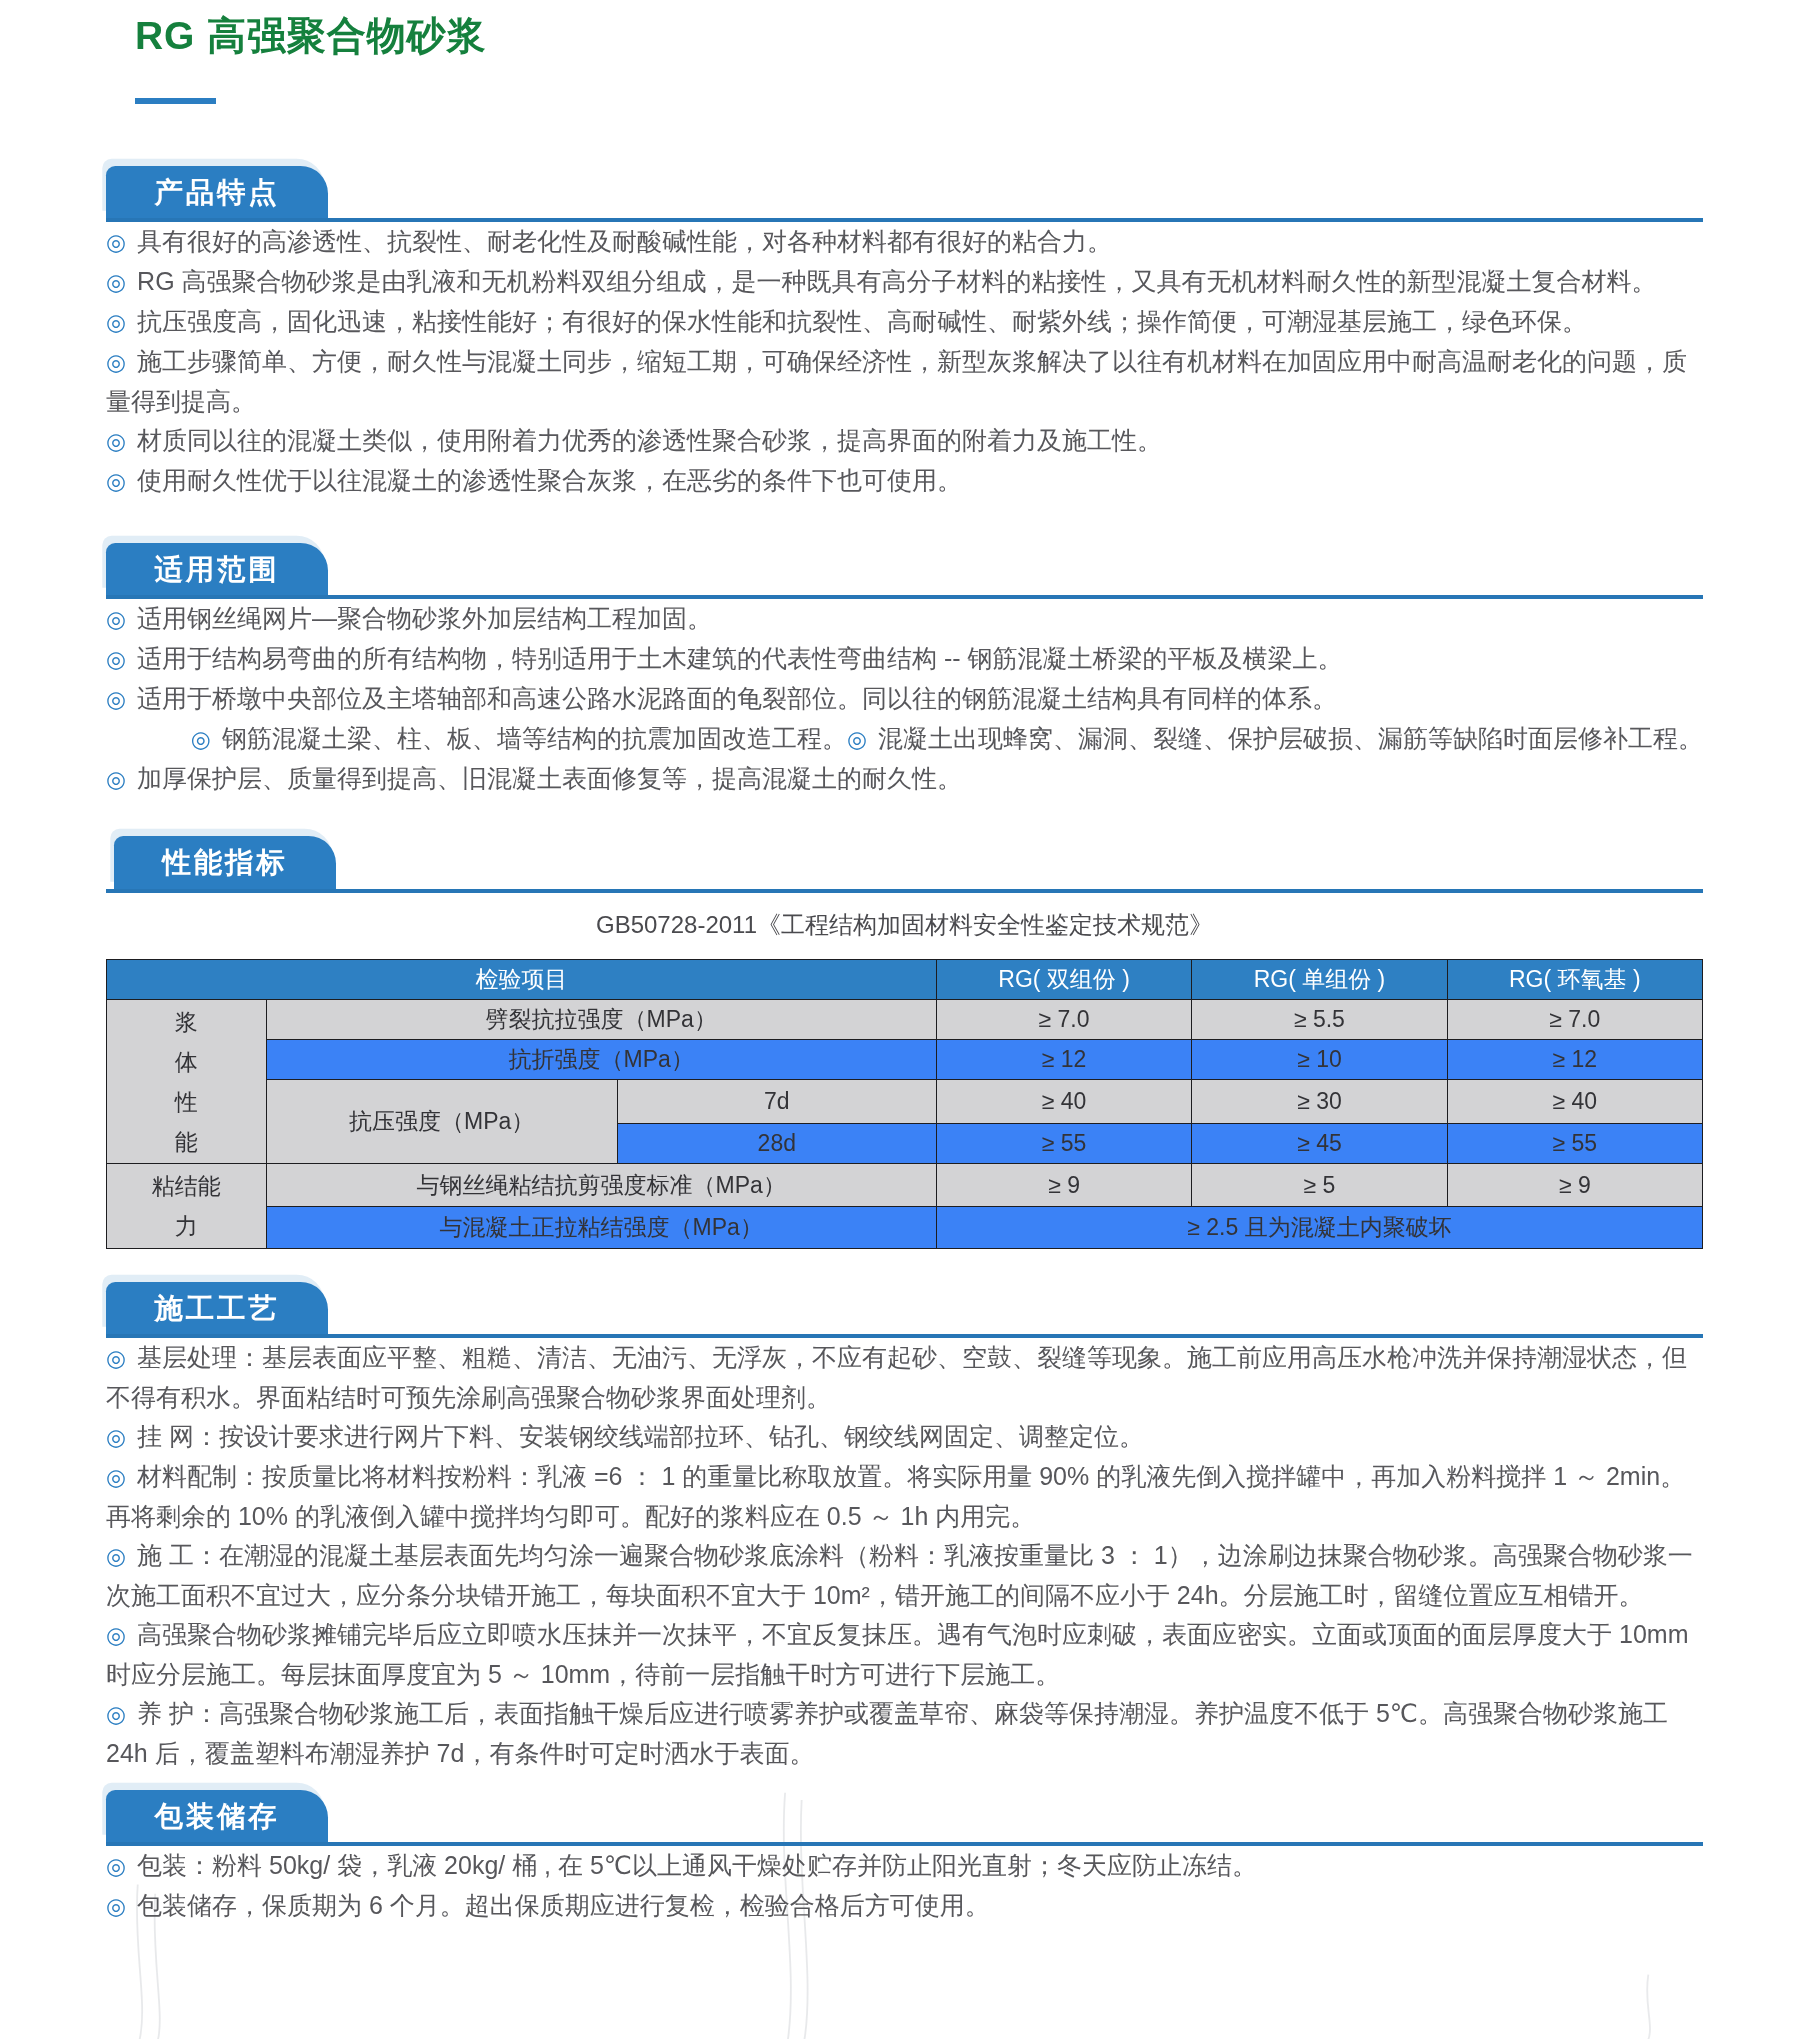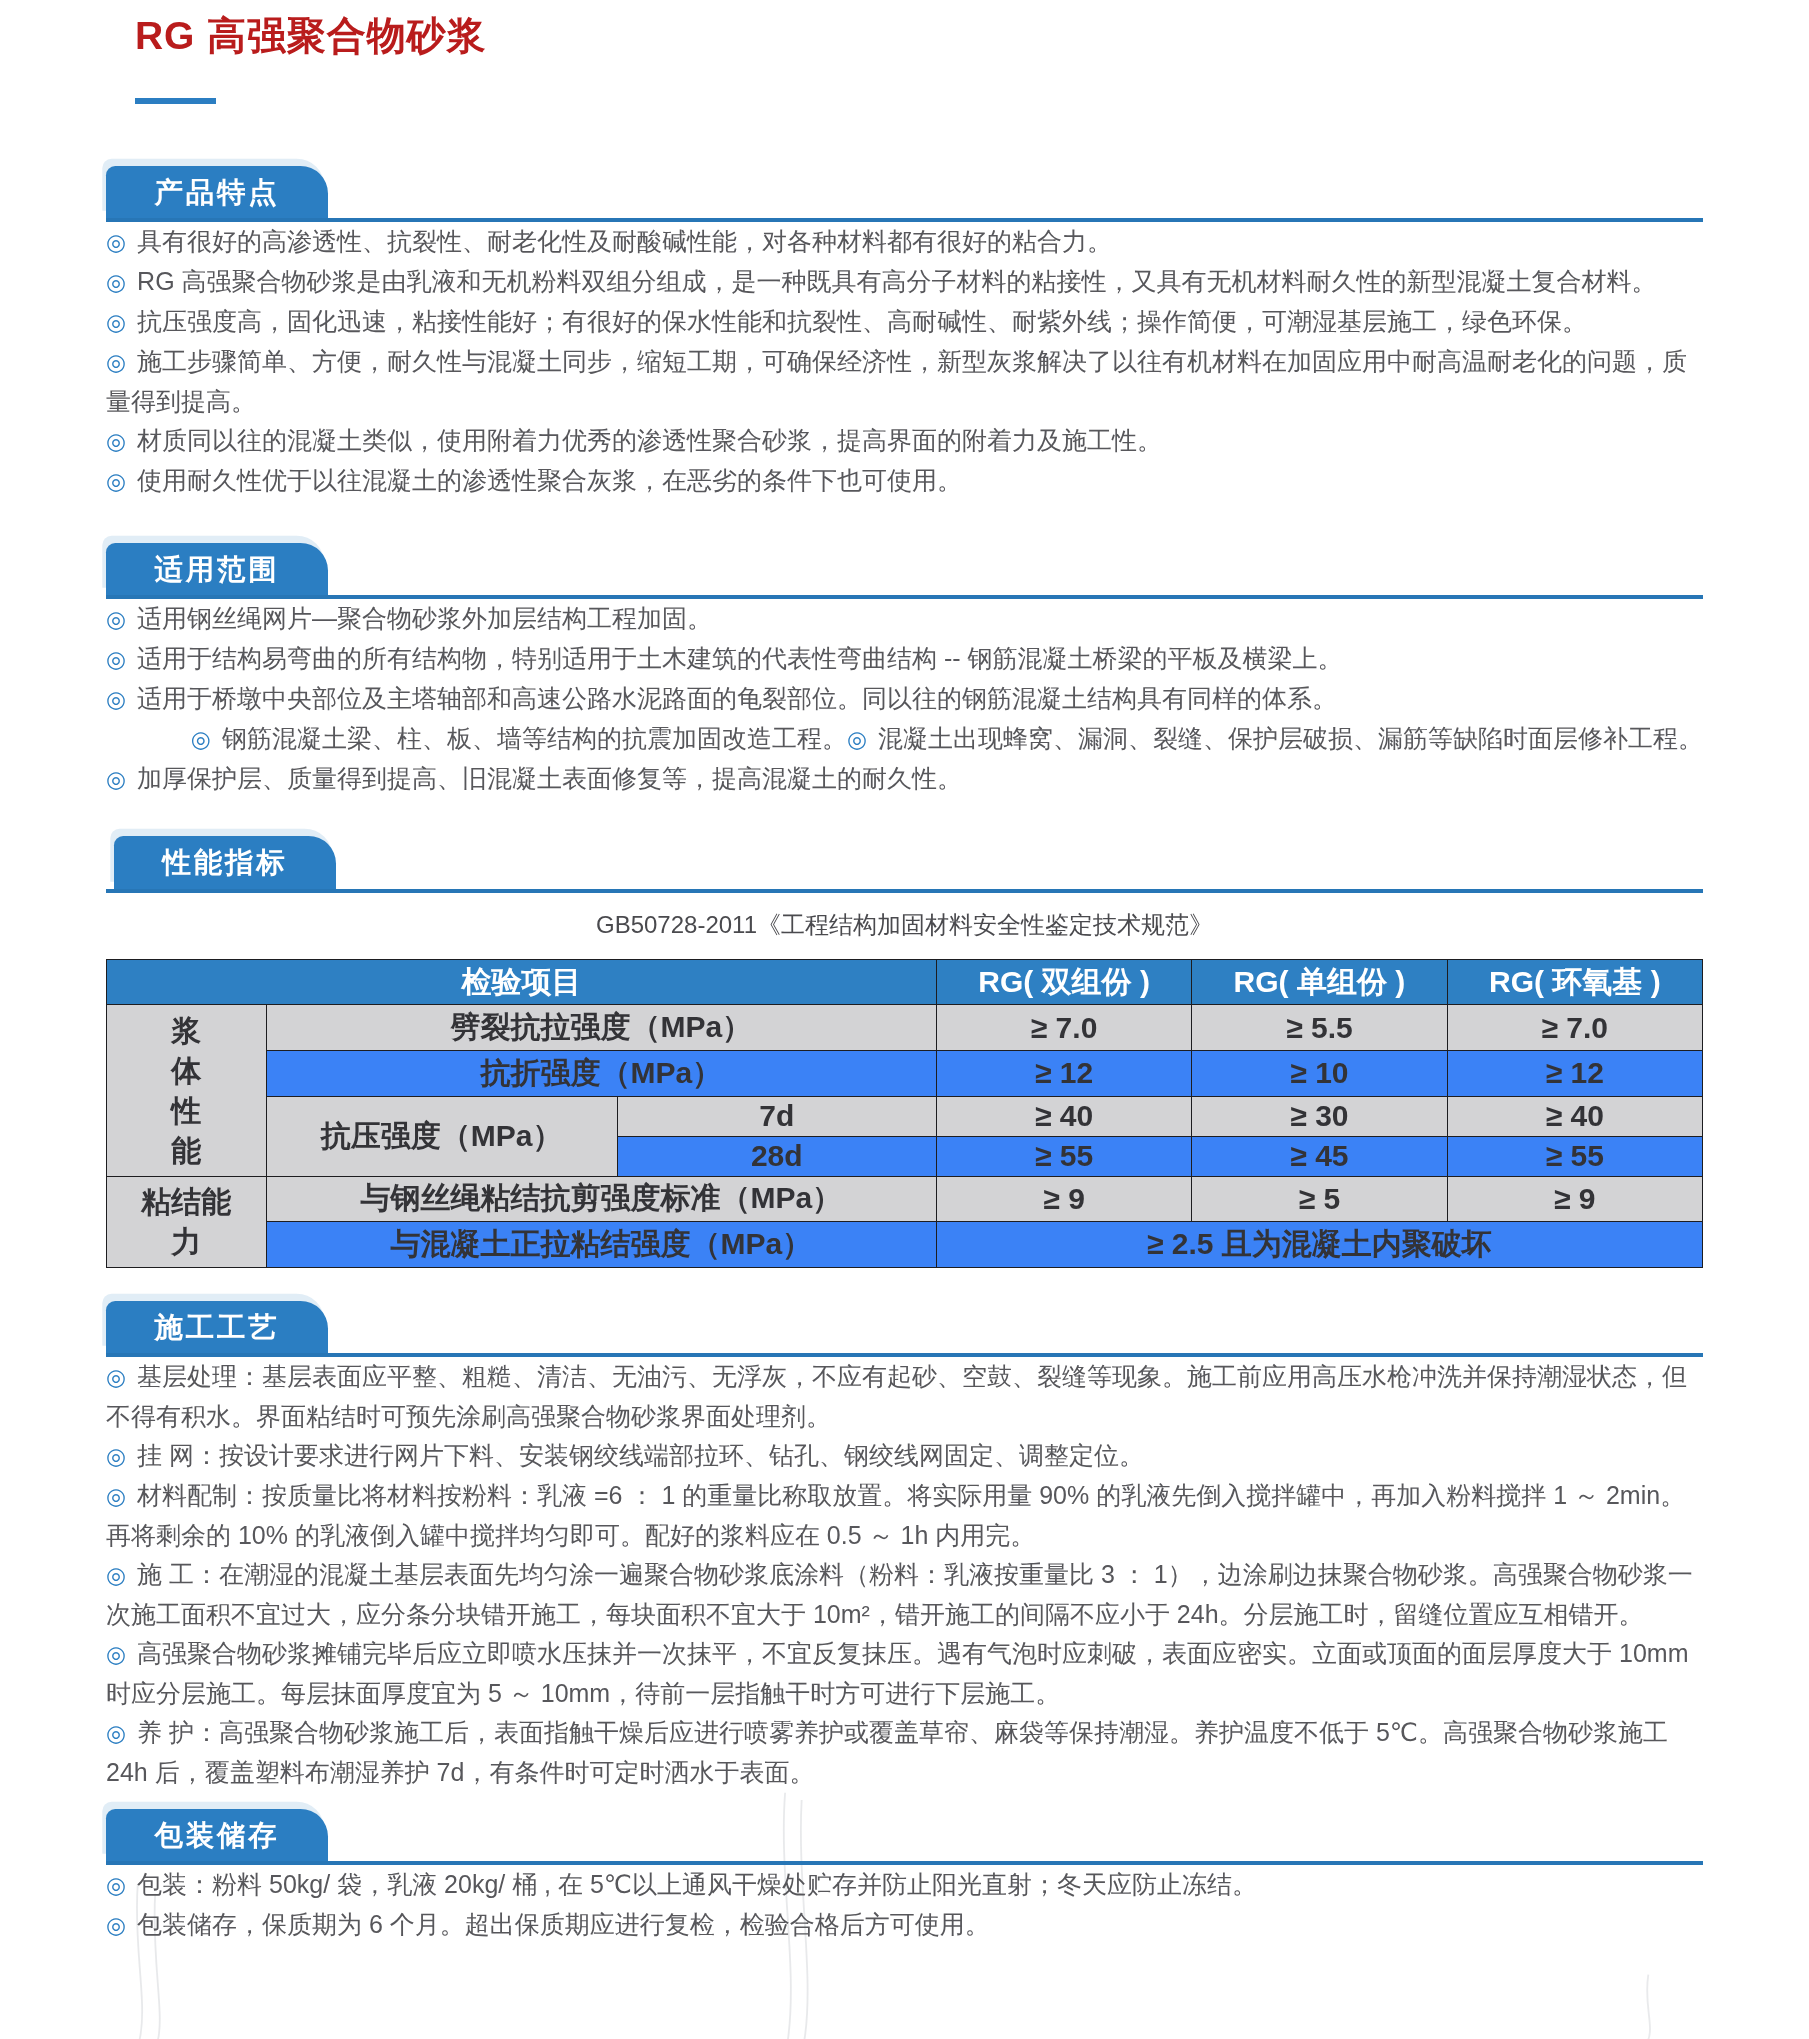--- a/index.html
+++ b/index.html
@@ -8,21 +8,21 @@
     width:1809px; height:2040px;
     background:#ffffff;
     font-family:"Liberation Sans","DejaVu Sans",sans-serif;
     color:#57575b;
     position:relative;
     overflow:hidden;
   }
   .content { width:1809px; padding:13px 106px 0 106px; position:relative; }
 
   
-  .page-title { margin:0 0 0 29px; font-size:39px; line-height:45px; font-weight:700; color:#b91c1c; letter-spacing:0.9px; }
+  .page-title { margin:0 0 0 29px; font-size:39px; line-height:45px; font-weight:700; color:#15803d; letter-spacing:0.9px; }
   .title-bar { width:81px; height:5.5px; background:#2b7ec2; margin:40px 0 0 29px; }
 
   
   .sec-head { border-bottom:4.6px solid #2776b6; line-height:0; }
   .banner {
     display:inline-block; width:222px; text-align:center;
     background:#2b7ec2; color:#ffffff;
     font-size:28.5px; font-weight:700; letter-spacing:2.8px;
     line-height:34px; padding:9.2px 0;
     border-radius:9.2px 27.5px 0 0;
@@ -42,21 +42,21 @@
   .scope-list    { margin-top:22px; }
   .process-list  { margin-top:24px; }
   .pack-list     { margin-top:27.5px; }
   li.dual { display:flex; justify-content:flex-end; }
 
   
   .std-title { text-align:center; font-size:24px; line-height:35px; color:#4a4a4e; margin-top:14.7px; }
   table.perf { width:100%; border-collapse:collapse; table-layout:fixed; margin-top:16.5px; }
   table.perf th, table.perf td {
     border:1.8px solid #1d1d20; text-align:center; vertical-align:middle;
-    font-size:30px; color:#333337; height:40px; padding:1.8px 3.7px; font-weight:700;
+    font-size:23px; color:#333337; height:40px; padding:1.8px 3.7px; font-weight:400;
   }
   table.perf thead th { background:#2e80c3; color:#ffffff; }
   .bg-g { background:#d3d3d5; }
   .bg-w { background:#3b82f6; }
   .vlabel { white-space:pre-line; line-height:40px; }
 
   
   .wm { position:absolute; left:0; top:0; pointer-events:none; }
 </style>
 </head>

